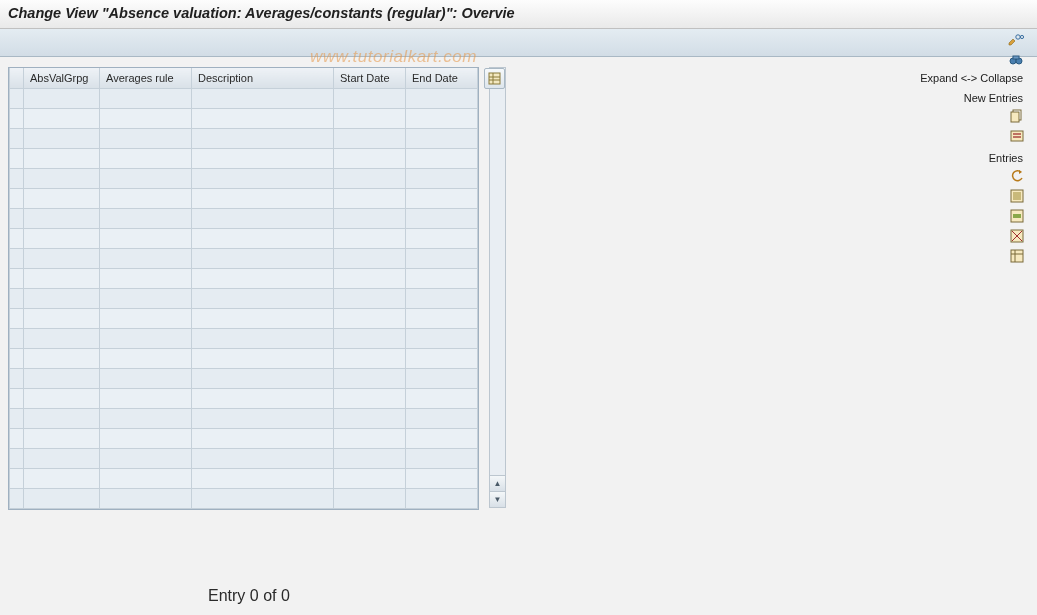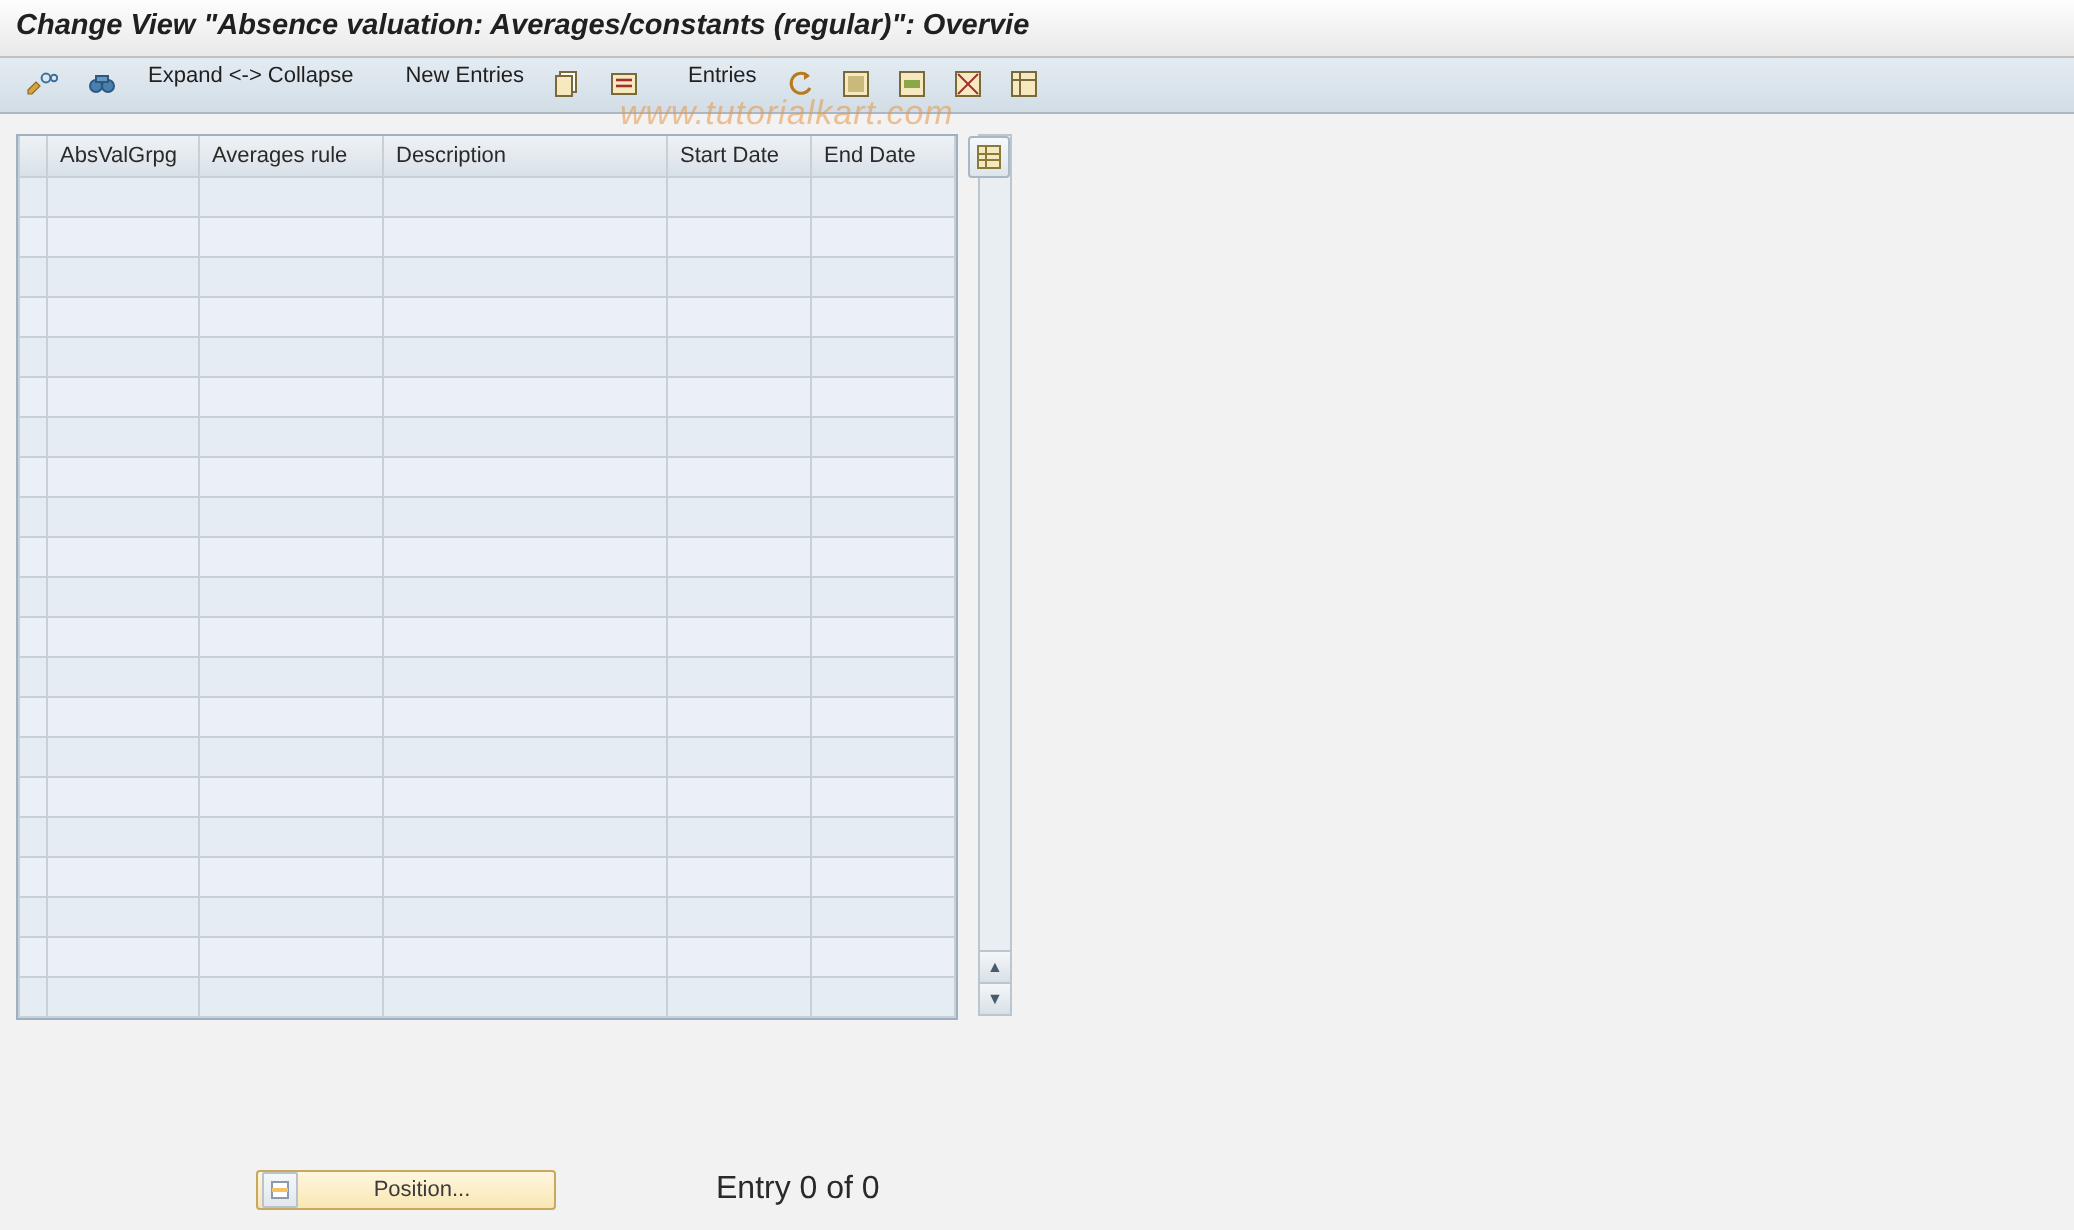--- a/index.html
+++ b/index.html
@@ -3,21 +3,21 @@
   <meta charset="utf-8">
   <style>
     * { margin: 0; padding: 0; box-sizing: border-box; font-family: Arial, sans-serif; }
     body { background: #f2f2f2; width: 1037px; height: 615px; overflow: hidden; position: relative; }
 
     
     .title-bar { background: linear-gradient(to bottom, #fdfdfd, #e9e9e9); border-bottom: 1px solid #c0c0c0; padding: 4px 8px 6px 8px; }
     .title-text { font-style: italic; font-weight: bold; font-size: 14.5px; color: #202020; }
 
     
-    .toolbar { background: linear-gradient(to bottom, #e4ecf2, #d2dde6); border-bottom: 1px solid #a9b8c4; padding: 3px 8px; display: flex; align-items: flex-start; gap: 4px; height: 28px; }
+    .toolbar { background: linear-gradient(to bottom, #e4ecf2, #d2dde6); border-bottom: 1px solid #a9b8c4; padding: 3px 8px; display: flex; align-items: flex-end; gap: 4px; height: 28px; flex-direction: column; }
     .tb-btn { display: inline-flex; align-items: center; justify-content: center; height: 20px; min-width: 22px; border: 1px solid transparent; background: transparent; font-size: 11px; color: #2a2a2a; cursor: pointer; padding: 0 4px; border-radius: 2px; }
     .tb-text { font-size: 11px; color: #202020; padding: 0 6px; cursor: pointer; }
     .tb-sep { width: 6px; }
 
     
     .content { padding: 10px 8px 0 8px; display: flex; align-items: flex-start; }
 
     
     .table-wrap { border: 1px solid #9fb0c0; background: #15803d; display: flex; position: relative; }
     .grid { border-collapse: collapse; }
@@ -330,23 +330,14 @@
     <div class="vscroll-btn bottom">
         <span>▲</span>
       </div>
     <div class="vscroll-btn bottom">
         <span>▼</span>
       </div>
   </div>
 </div>
 
 <div class="footer">
-  <button class="pos-btn">
-    <span class="pos-icon">
-      <svg width="10" height="10" viewBox="0 0 10 10">
-          <rect x="1" y="1" width="8" height="8" fill="#fff" stroke="#8a9aae"></rect>
-          <rect x="1" y="4" width="8" height="2" fill="#f3c064"></rect>
-        </svg>
-    </span>
-    <span class="pos-label">Position...</span>
-  </button>
   <span class="entry-text">Entry 0 of 0</span>
 </div>
 
 </body></html>

